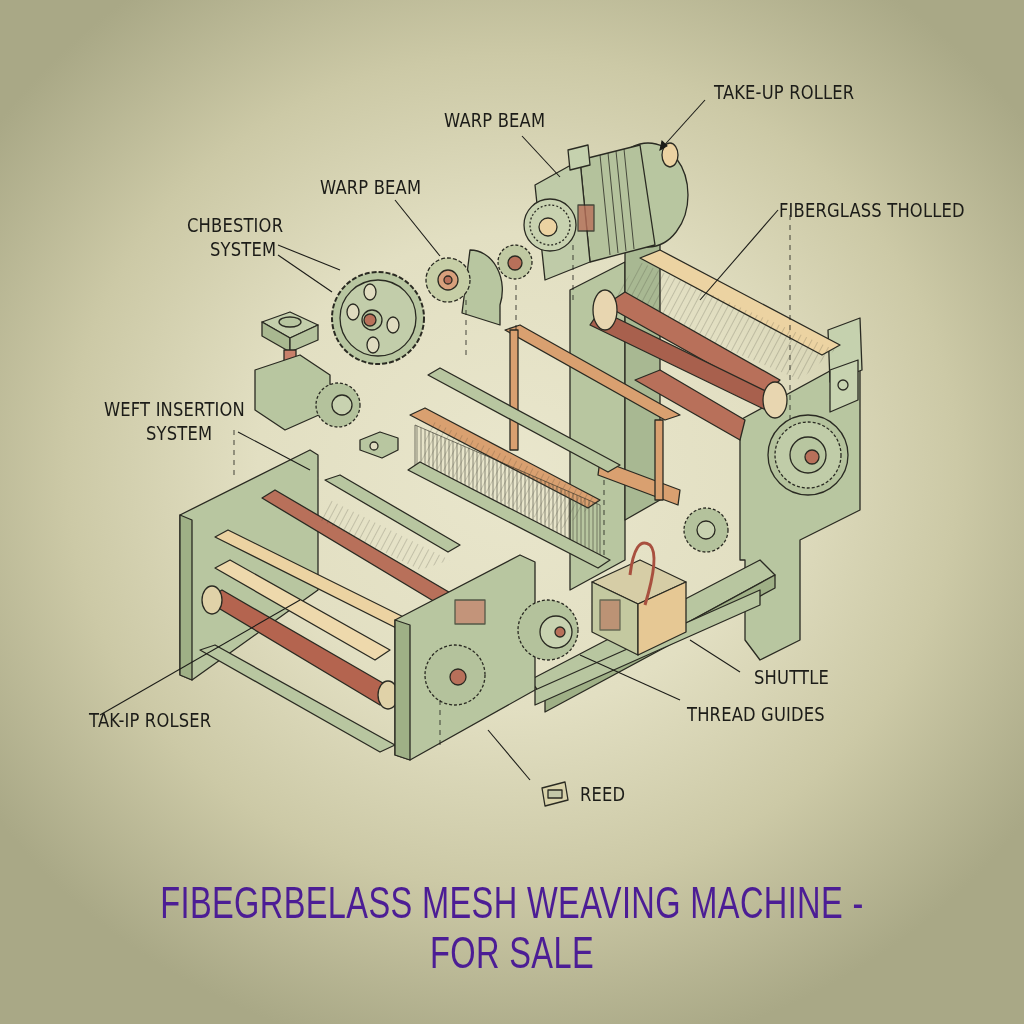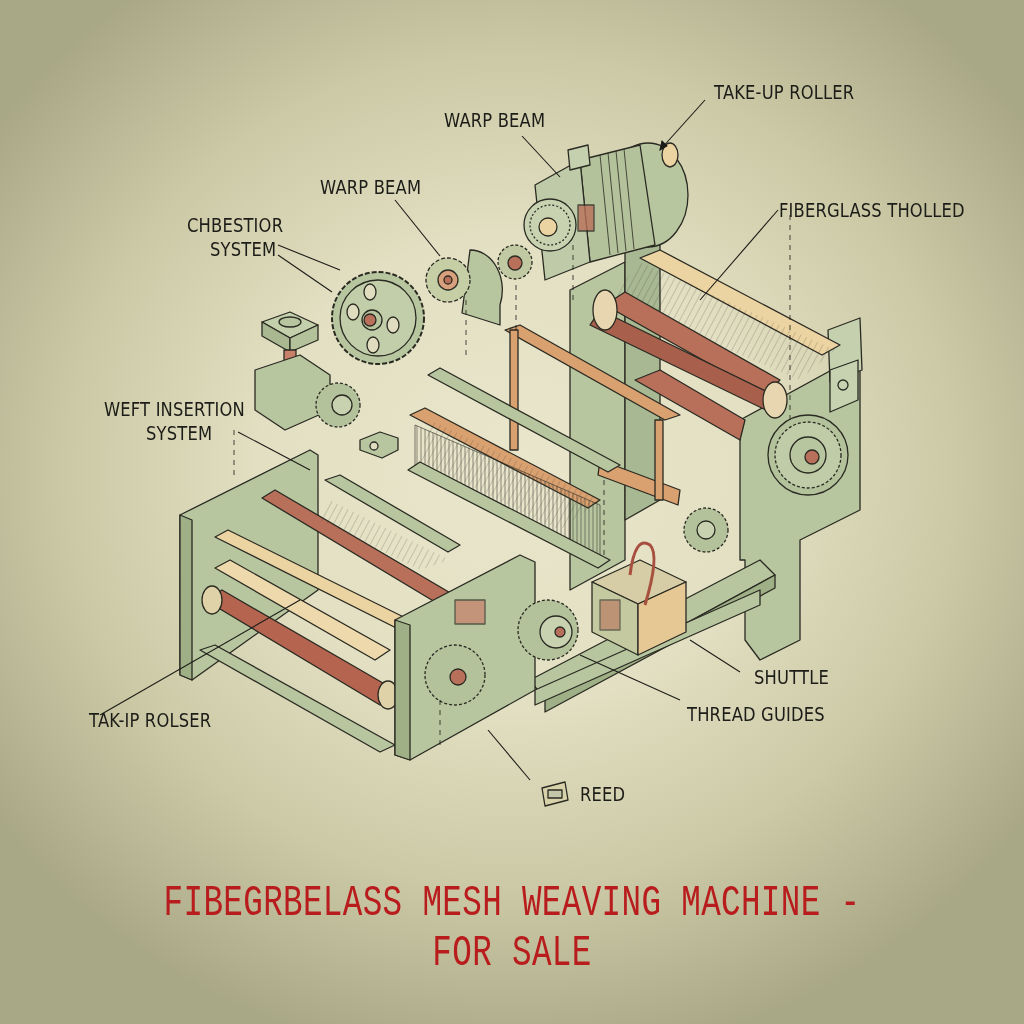--- a/index.html
+++ b/index.html
@@ -5,22 +5,22 @@
   html,body{margin:0;padding:0;}
   body{width:1024px;height:1024px;overflow:hidden;position:relative;
     font-family:"DejaVu Sans Condensed","DejaVu Sans",sans-serif;}
   .bg{position:absolute;inset:0;
     background:radial-gradient(ellipse 62% 58% at 50% 46%, #e9e6cc 0%, #e2dfc2 40%, #ccc9a6 70%, #a9a886 100%);}
   svg.art{position:absolute;left:0;top:0;width:1024px;height:1024px;}
   .label{position:absolute;color:#1c1c18;font-size:19px;letter-spacing:0.2px;
     transform:scaleX(0.86);transform-origin:left top;line-height:22px;white-space:nowrap;
     font-family:"DejaVu Sans","Liberation Sans",sans-serif;}
   .title{position:absolute;left:0;width:1024px;top:878px;text-align:center;
-    font-size:44px;color:#b91c1c;letter-spacing:0.5px;
-    font-family:Liberation Mono, monospace;}
+    font-size:44px;color:#4c1d95;letter-spacing:0.5px;
+    font-family:Liberation Sans, sans-serif;}
   .title span{display:inline-block;transform:scaleX(0.74);transform-origin:center top;}
 </style>
 </head>
 <body>
 
 <div class="bg"></div>
 
 <svg class="art" viewBox="0 0 1024 1024" xmlns="http://www.w3.org/2000/svg">
   <defs>
     <pattern id="threads" width="6" height="6" patternUnits="userSpaceOnUse" patternTransform="rotate(28)">

